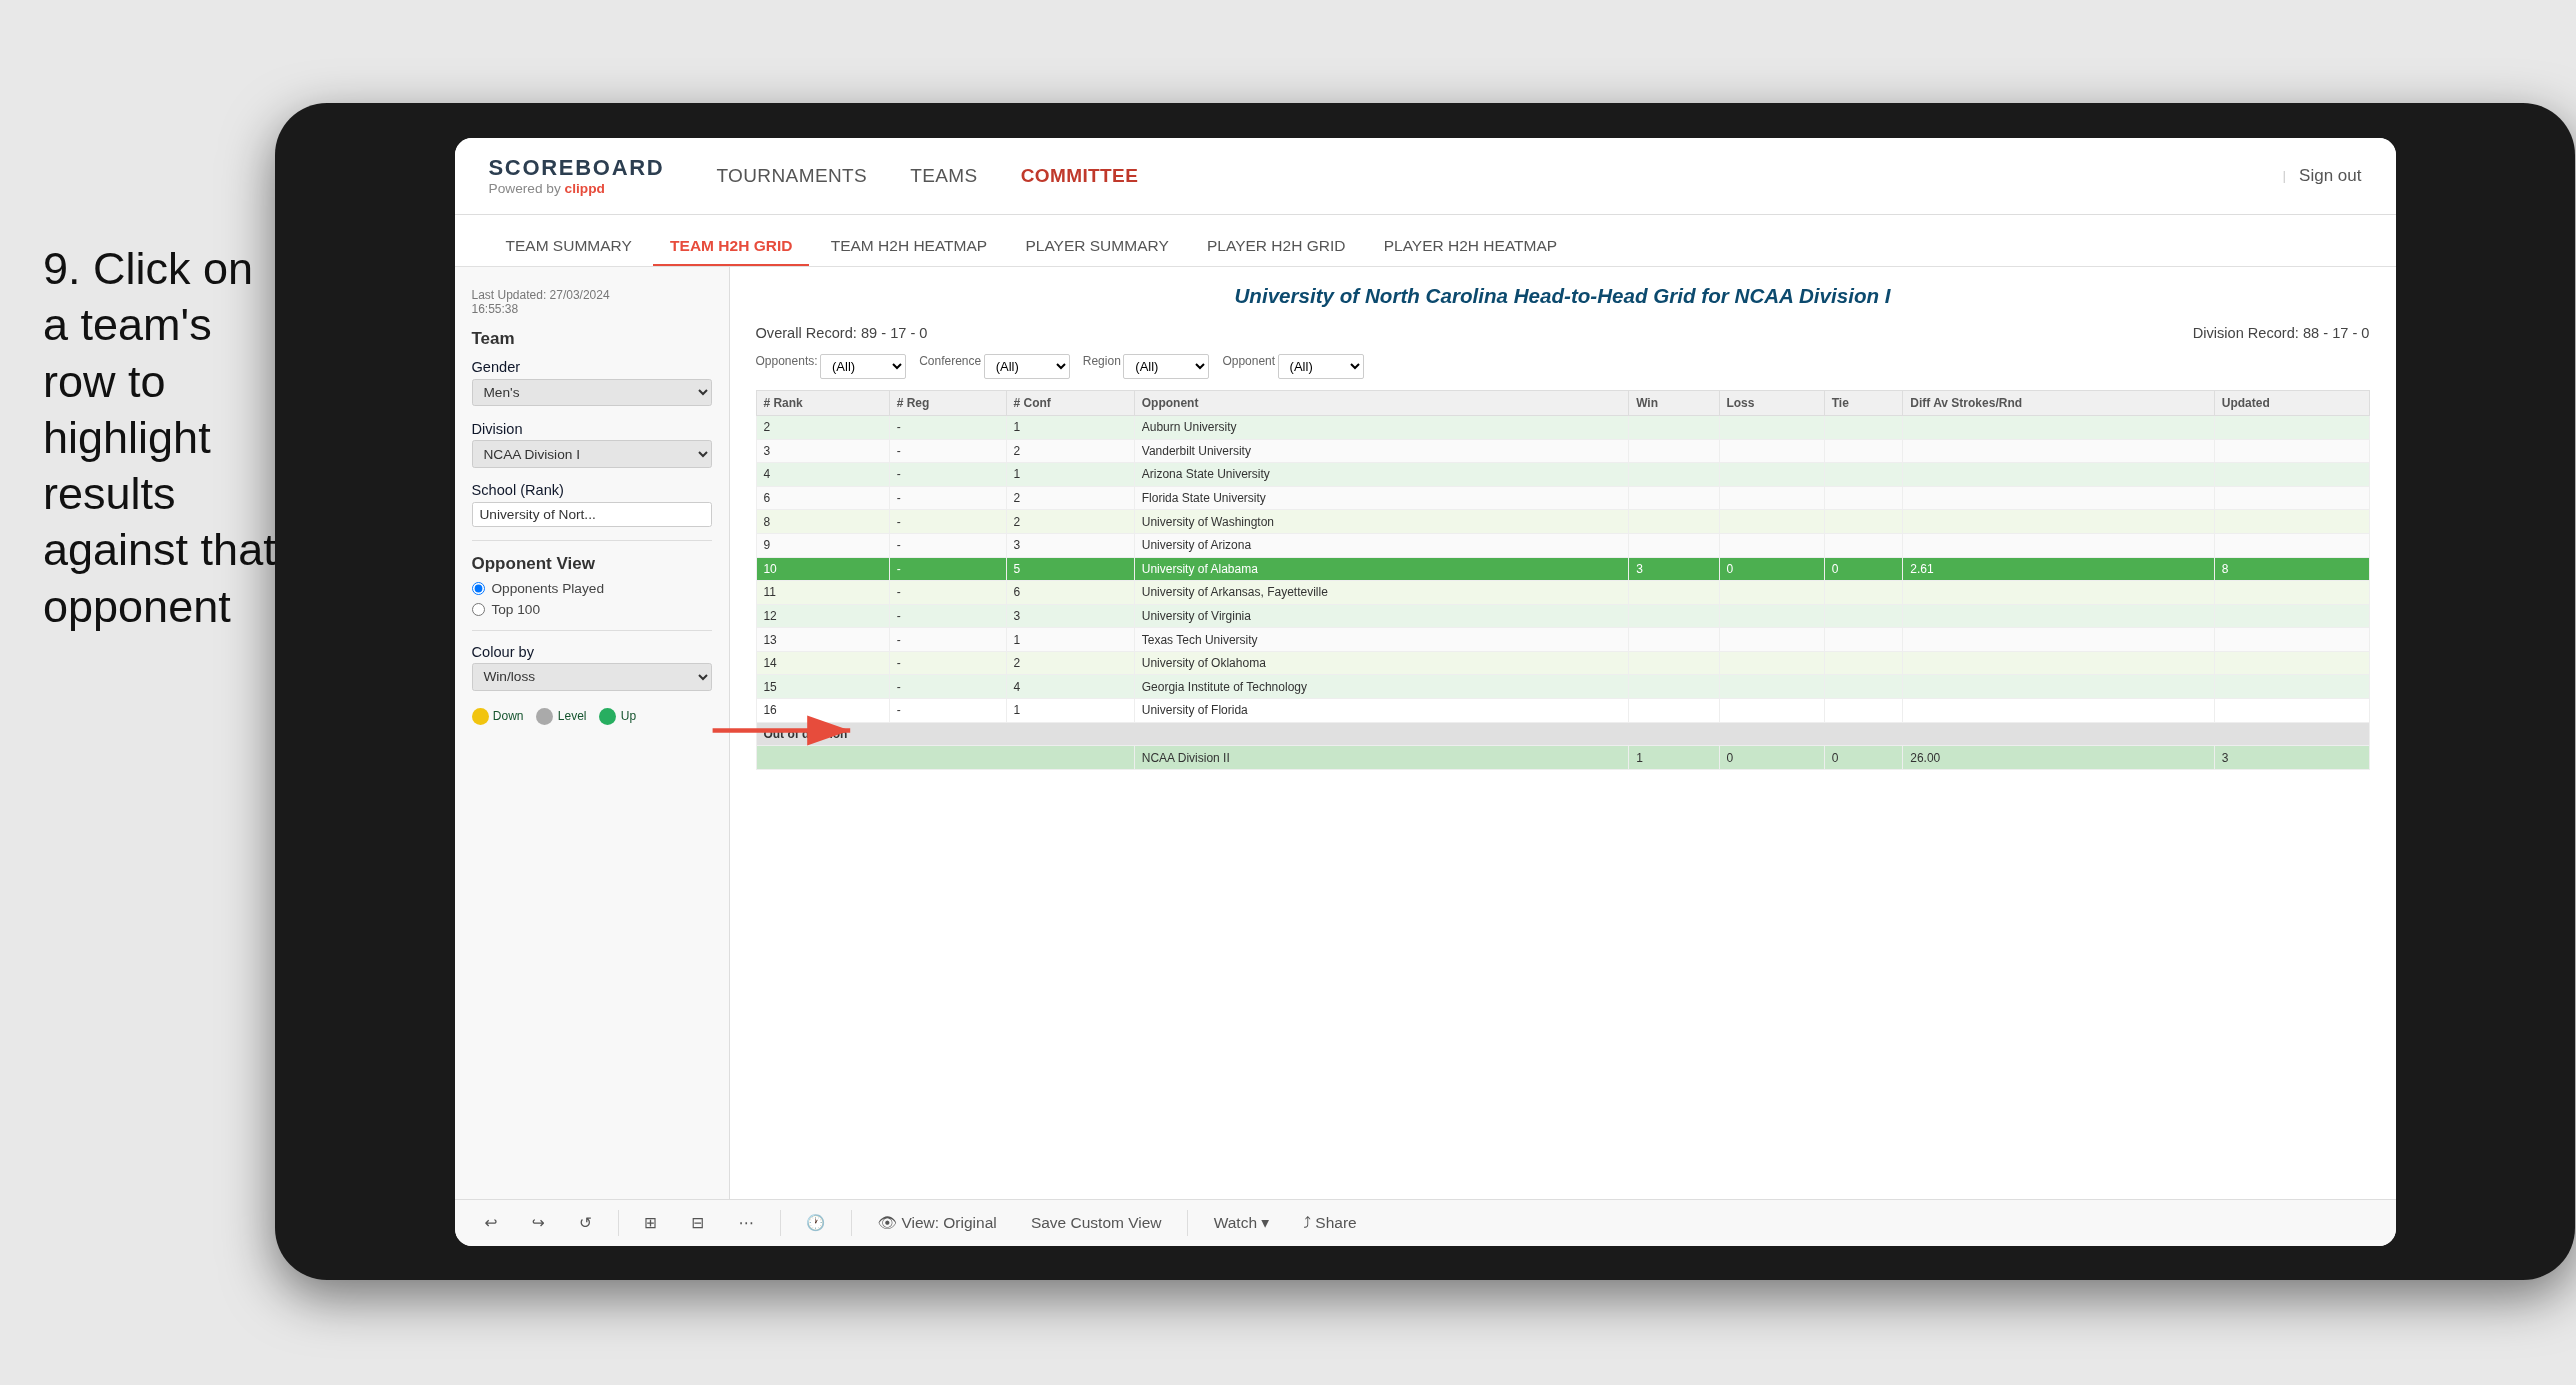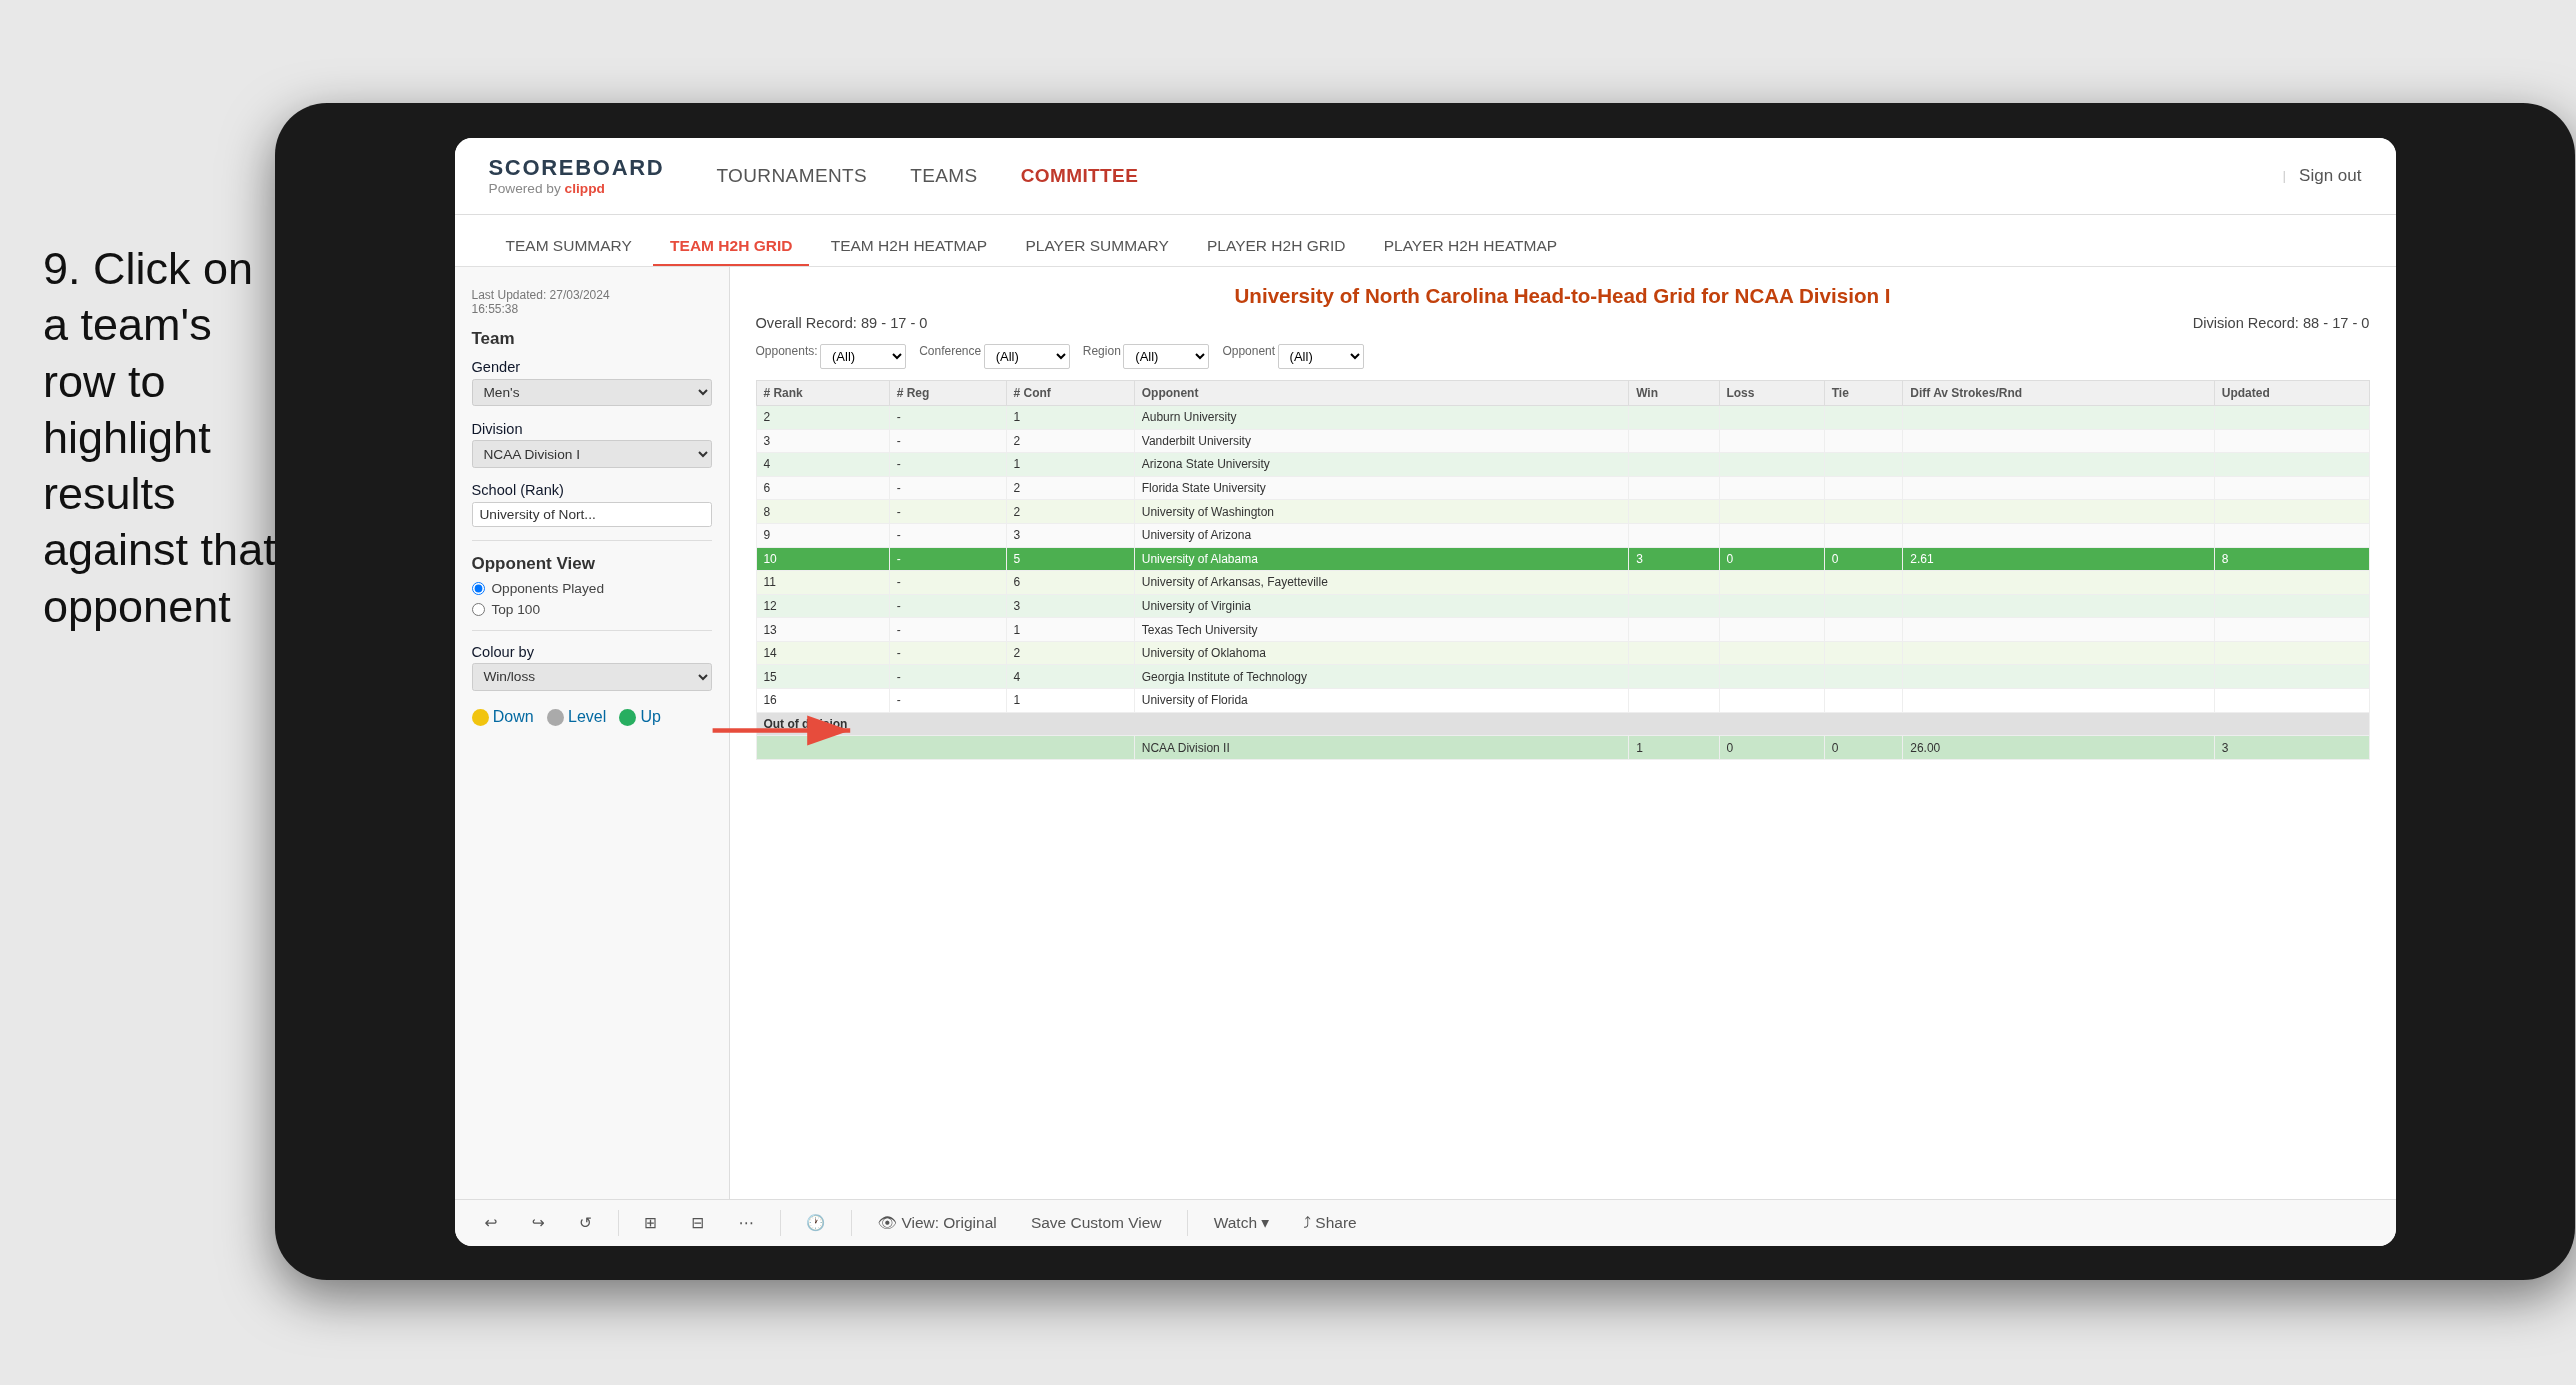--- a/index.html
+++ b/index.html
@@ -228,24 +228,24 @@
     
     .legend {
       display: flex;
       gap: 13px;
       margin-top: 13px;
       align-items: center;
     }
 
     .legend-item {
       display: flex;
-      align-items: flex-end;
+      align-items: center;
       gap: 4.3px;
-      font-size: 16px;
-      color: #0369a1;
+      font-size: 12px;
+      color: #14532d;
     }
 
     .legend-dot {
       width: 17px;
       height: 17px;
       border-radius: 50%;
     }
 
     .dot-yellow { background: #f1c40f; }
     .dot-gray { background: #aaa; }
@@ -255,23 +255,24 @@
     .h2h-content {
       flex: 1;
       padding: 17px 26px;
       overflow: auto;
       background: #fff;
     }
 
     .h2h-title {
       font-size: 20.6px;
       font-weight: 700;
-      color: #c2410c;
-      margin-bottom: 7px;
+      color: #0c4a6e;
+      margin-bottom: 17px;
       text-align: center;
+      font-style: italic;
     }
 
     .h2h-records {
       display: flex;
       justify-content: space-between;
       font-size: 14.6px;
       color: #444;
       margin-bottom: 13px;
     }
 

